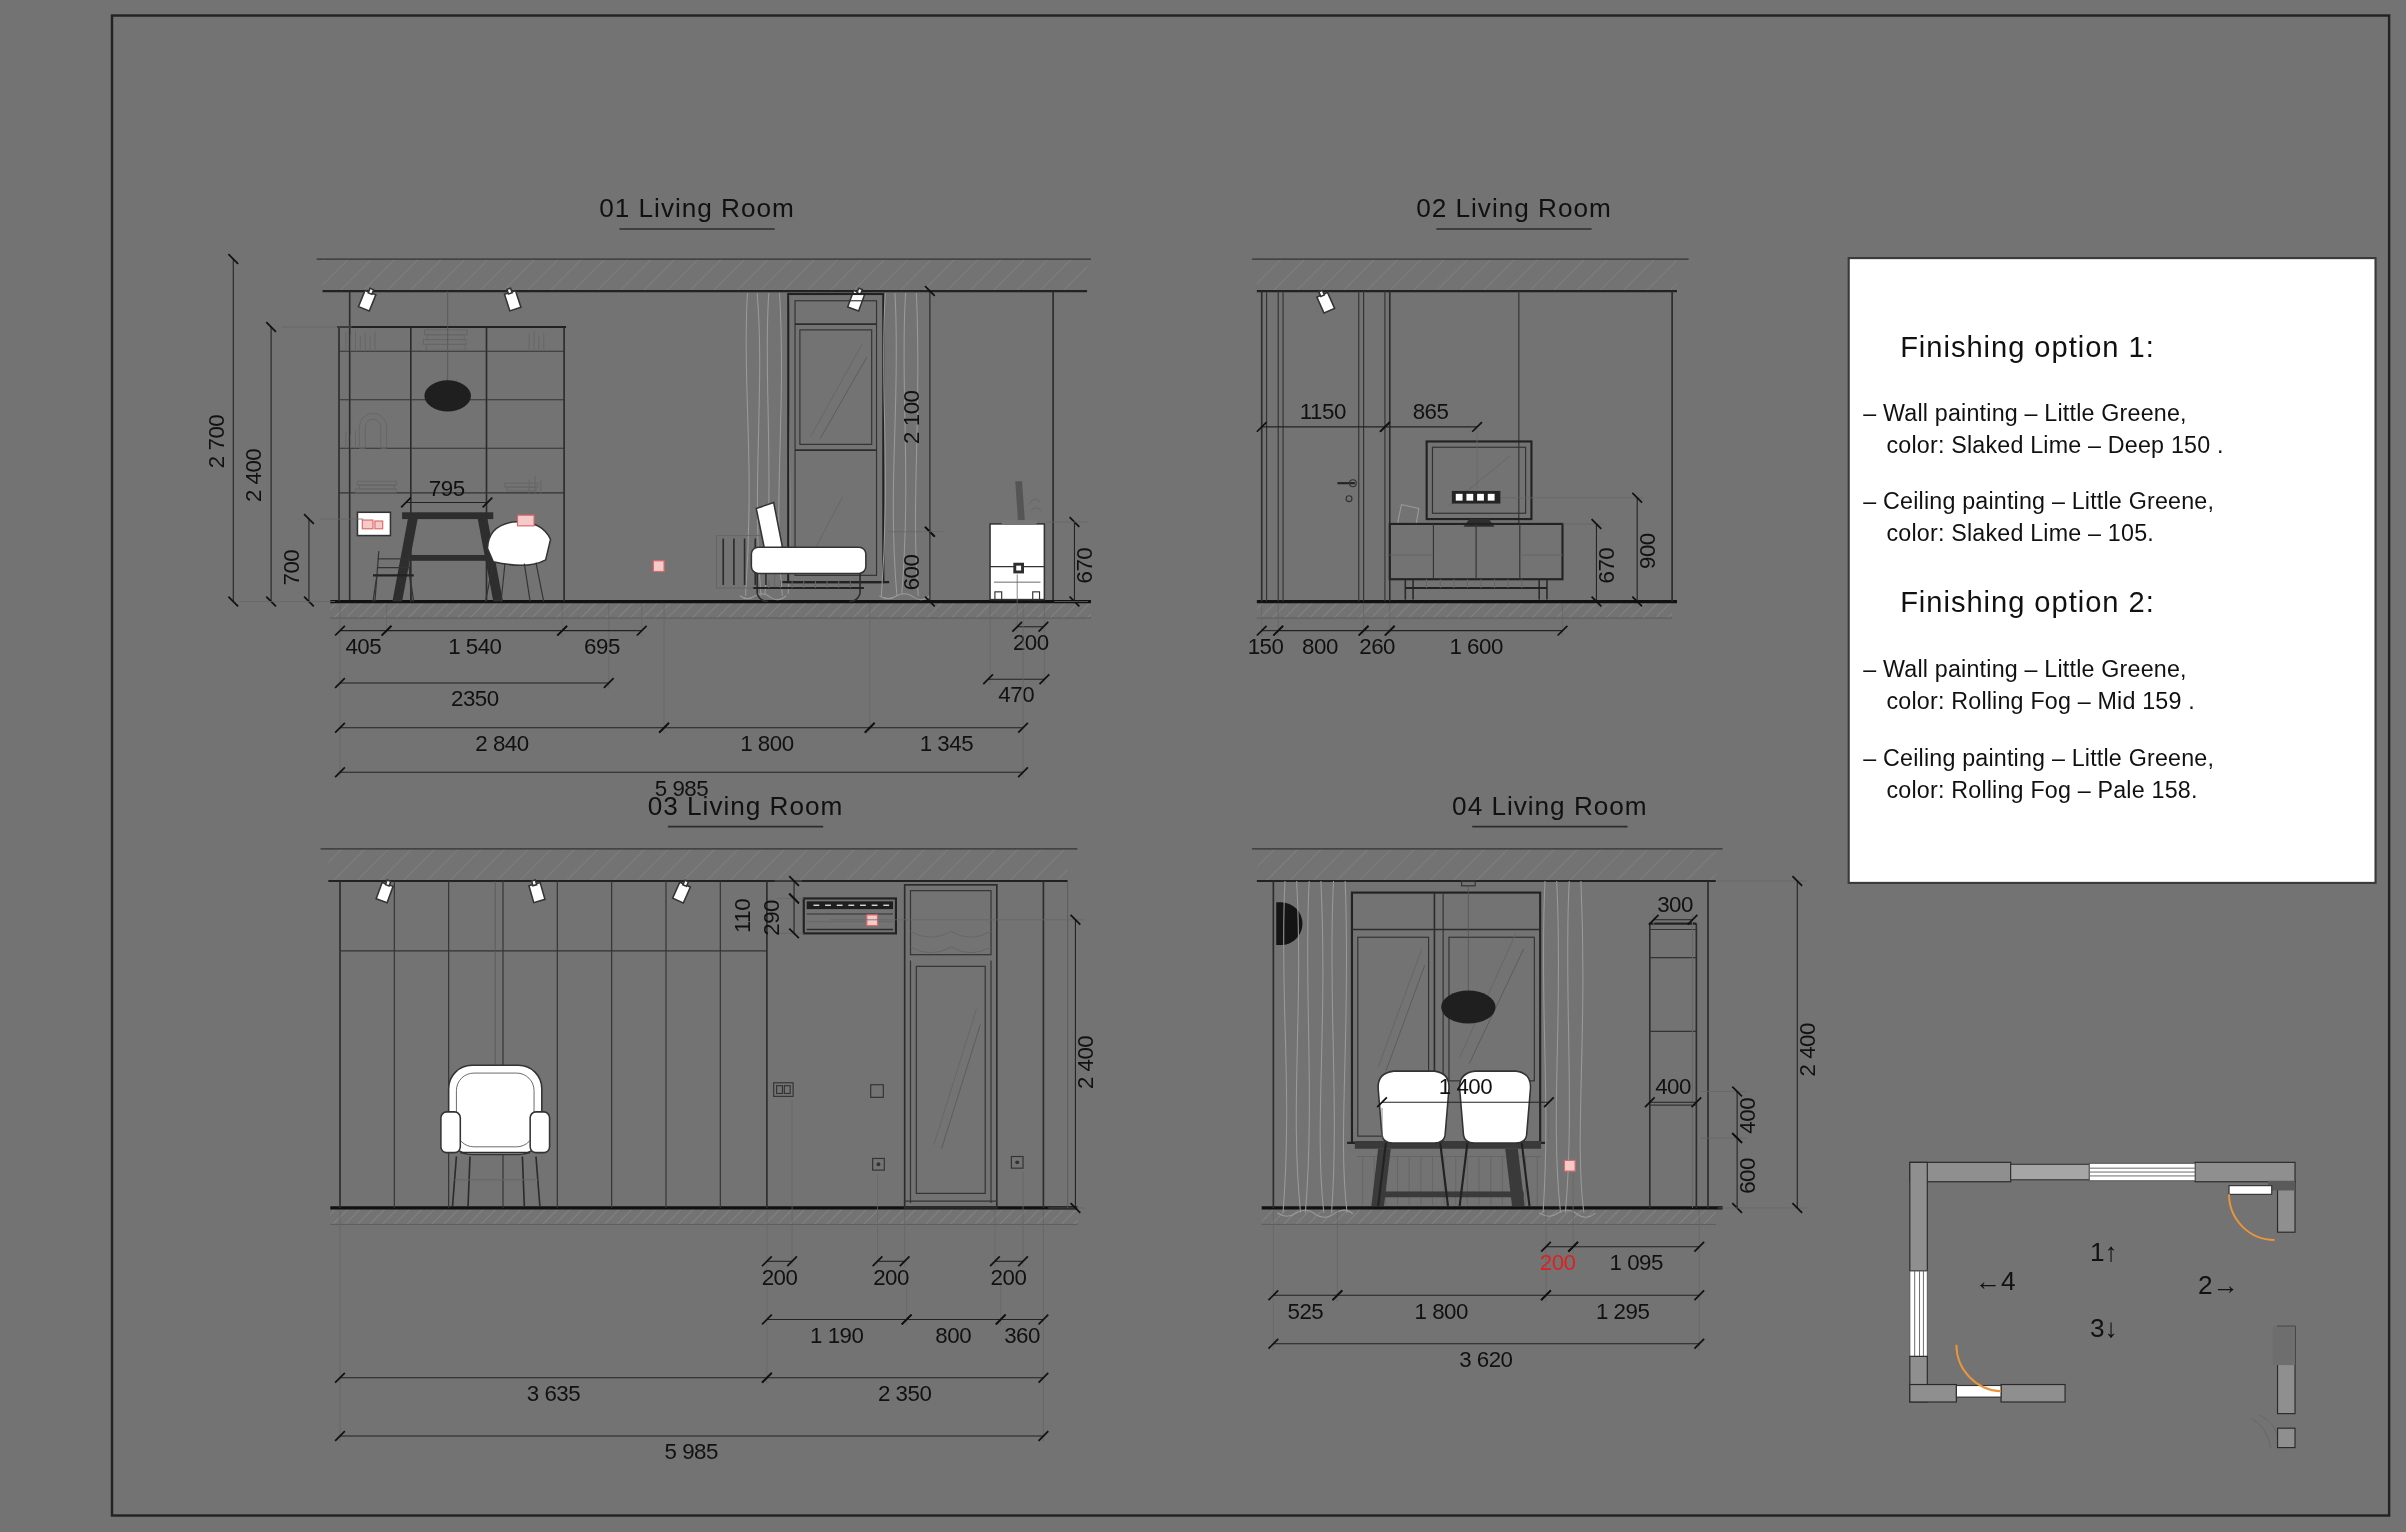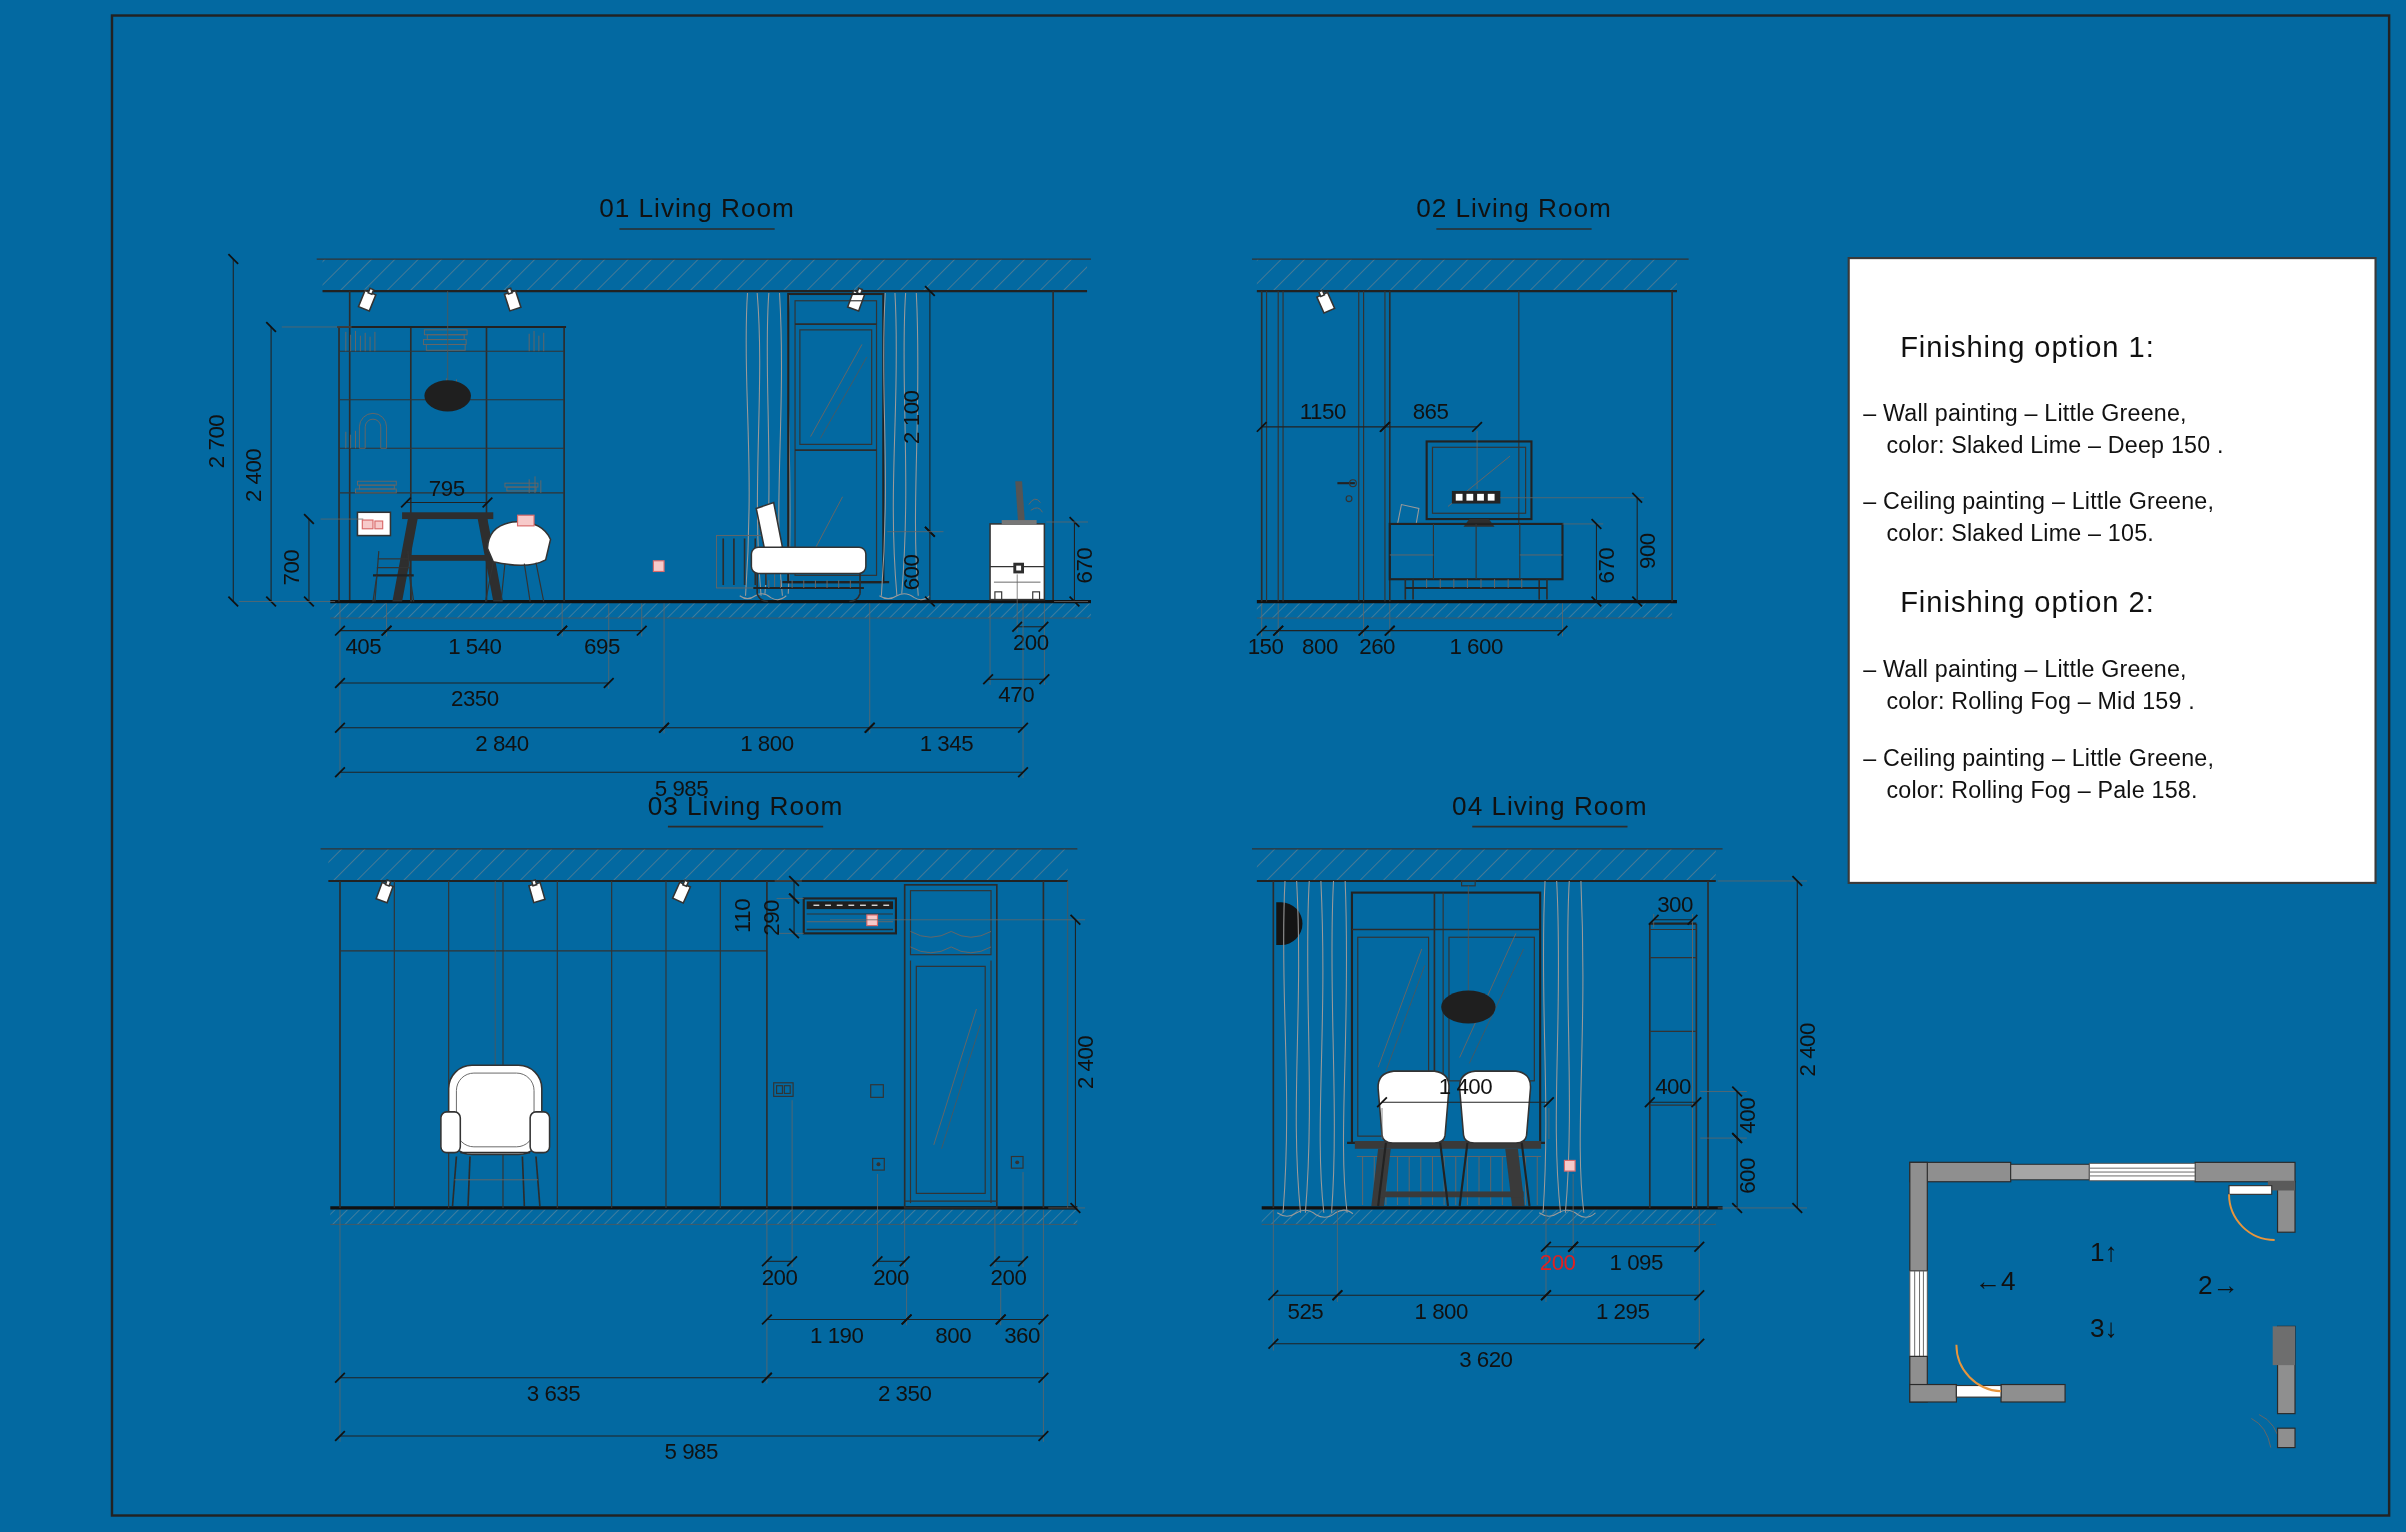--- a/index.html
+++ b/index.html
@@ -1,16 +1,16 @@
 <!DOCTYPE html>
 <html><head>
 <meta charset="utf-8">
 <style>
   html,body{margin:0;padding:0;background:#fff;}
-  #sheet{position:relative;width:2407px;height:1532px;background:#0369a1;overflow:hidden;}
+  #sheet{position:relative;width:2407px;height:1532px;background:#737373;overflow:hidden;}
   svg{display:block;}
   text{font-family:"Liberation Sans","DejaVu Sans",sans-serif;fill:#111;}
   .title{font-size:27px;text-anchor:middle;letter-spacing:1px;}
   .dt{font-size:23px;text-anchor:middle;letter-spacing:-0.5px;}
   .dtred{fill:#e02020;}
   .nt-title{font-size:30px;letter-spacing:1px;}
   .nt-item{font-size:24px;letter-spacing:0.2px;}
   .pm{font-size:27px;text-anchor:middle;}
   .w05{stroke:#555;stroke-width:0.8;fill:none;}
   .w1{stroke:#333;stroke-width:1.2;fill:none;}

